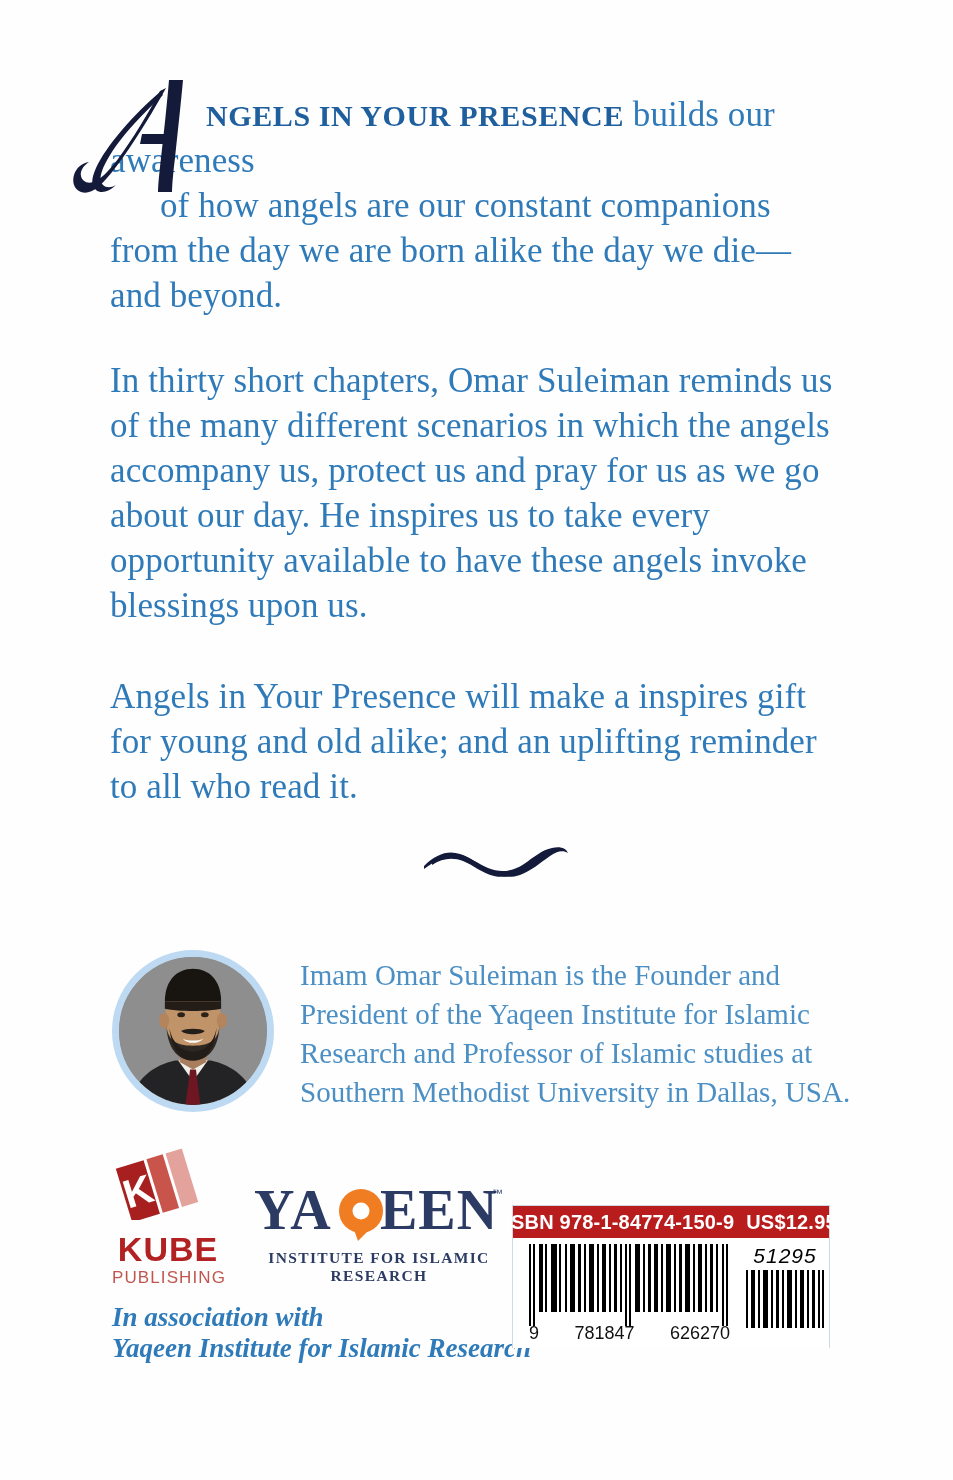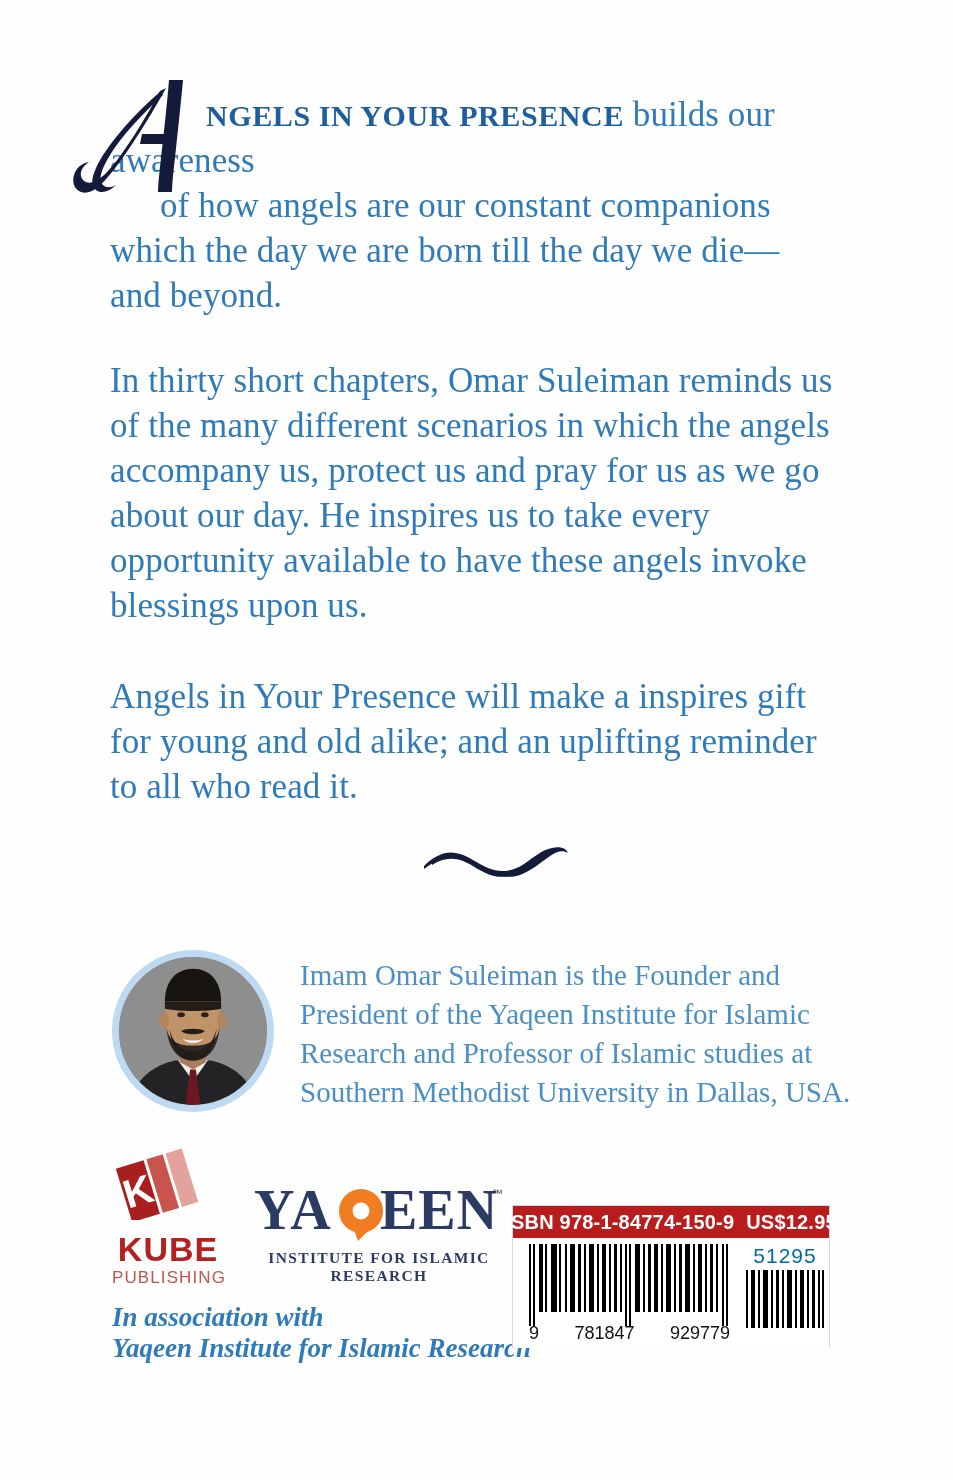--- a/index.html
+++ b/index.html
@@ -226,22 +226,23 @@
     box-sizing: border-box;
   }
   .addon-digits {
     position: absolute;
     top: 0px;
     left: 0;
     width: 100%;
     text-align: center;
     font-family: "Liberation Sans", sans-serif;
     font-size: 21px;
-    color: #0369a1;
+    color: #000000;
     letter-spacing: 1px;
+    font-style: italic;
   }
 </style>
 </head>
 <body>
 
 <div id="cover">
 
   <div class="blurb">
 
     <p class="para first">
@@ -250,21 +251,21 @@
           <g fill="#131a3a">
             <path d="M101 6 C99 30 96 58 93 84 C91 101 90 112 90 118 L104 118 C104 112 105 100 107 84 C110 56 113 28 115 6 Z"></path>
             <path d="M98 14 C86 36 70 62 56 82 C44 99 36 108 30 113 C23 119 16 120 11 117 C6 114 4 108 6 101 C8 94 14 89 21 88 C15 92 12 97 13 102 C14 107 19 110 25 108 C32 106 40 98 50 85 C64 66 80 40 92 17 Z"></path>
             <path d="M92 18 C80 28 66 42 54 56 C42 70 33 83 28 94 C23 105 23 112 28 116 C33 120 41 118 48 111 C43 114 38 114 35 111 C31 107 32 100 37 90 C43 78 53 64 66 50 C76 39 86 29 95 21 Z"></path>
             <path d="M74 60 L103 60 L101 70 L72 70 Z"></path>
           </g>
         </svg>
       </span>
       <span class="first-line-indent"></span><span class="smallcaps">NGELS IN YOUR PRESENCE</span><span> builds our awareness</span><br>
       <span class="second-line-indent"></span><span>of how angels are our constant companions</span><br>
-      <span>which the day we are born till the day we die—</span><br>
+      <span>from the day we are born alike the day we die—</span><br>
       <span>and beyond.</span>
     </p>
 
     <p class="para">In thirty short chapters, Omar Suleiman reminds us of the many different scenarios in which the angels accompany us, protect us and pray for us as we go about our day. He inspires us to take every opportunity available to have these angels invoke blessings upon us.</p>
 
     <p class="para">Angels in Your Presence will make a inspires gift for young and old alike; and an uplifting reminder to all who read it.</p>
   </div>
 
   <div class="ornament">
     <svg viewBox="0 0 150 46" xmlns="http://www.w3.org/2000/svg">
@@ -399,21 +400,21 @@
               <rect x="178" y="0" width="2" height="68"></rect>
             <rect x="183" y="0" width="3" height="68"></rect>
               <rect x="189" y="0" width="2" height="68"></rect>
             <rect x="195" y="0" width="2" height="82"></rect>
               <rect x="199" y="0" width="2" height="82"></rect>
           </g>
         </svg>
         <div class="ean-digits">
           <span>9</span>
           <span>781847</span>
-          <span>929779</span>
+          <span>626270</span>
         </div>
       </div>
 
       <div class="ean-addon">
         <div class="addon-digits">51295</div>
         <svg class="bars" width="82" height="58" viewBox="0 0 82 58" style="margin-top:26px" xmlns="http://www.w3.org/2000/svg">
           <g fill="#000000">
             <rect x="2" y="0" width="2" height="58"></rect>
               <rect x="7" y="0" width="4" height="58"></rect>
             <rect x="14" y="0" width="2" height="58"></rect>

